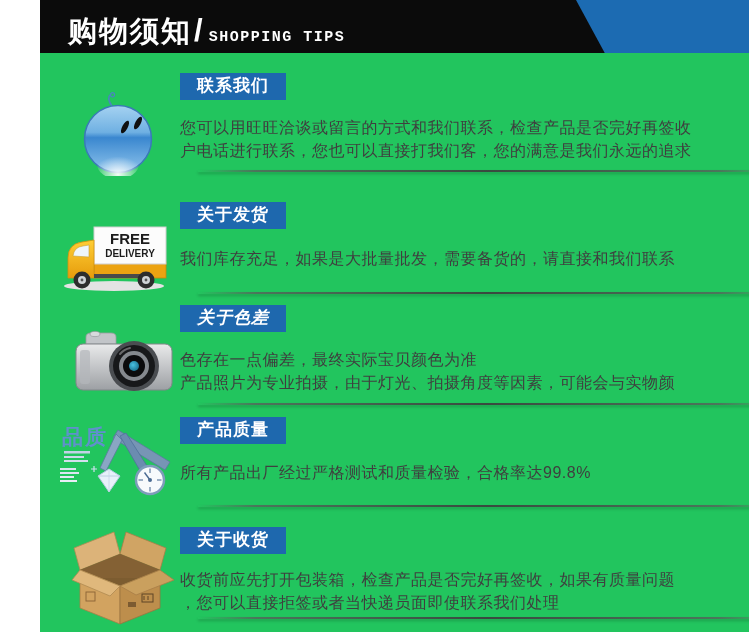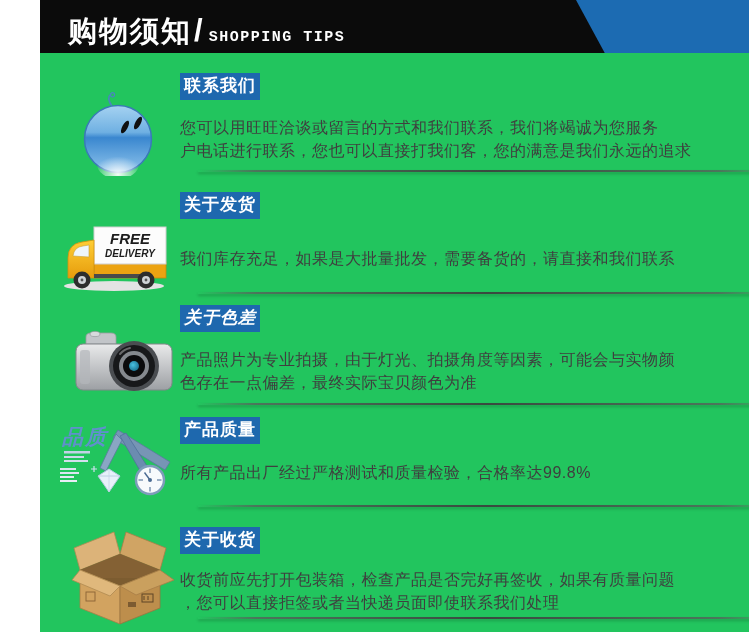--- a/index.html
+++ b/index.html
@@ -17,35 +17,35 @@
   .banner-titles{
     position:absolute;left:28px;top:0;height:53px;display:flex;align-items:baseline;
     padding-top:15px;box-sizing:border-box;color:#ffffff;white-space:nowrap;
   }
   .title-zh{font-size:29px;font-weight:bold;letter-spacing:2px;line-height:1;}
   .title-slash{font-size:31px;font-weight:bold;margin:0 6px 0 2px;line-height:1;}
   .title-en{font-size:15px;font-weight:bold;letter-spacing:1.5px;line-height:1;font-family:Liberation Mono, monospace;}
   
   .chip{
     position:absolute;left:140px;display:inline-block;background:#1e68ae;color:#ffffff;
-    font-size:17px;font-weight:bold;padding:4px 4px;letter-spacing:1px;line-height:1.1;
+    font-size:17px;font-weight:bold;padding:4px 17px;letter-spacing:1px;line-height:1.1;
   }
   
   .sec-text{
     position:absolute;left:140px;width:545px;color:#3f3f3f;font-size:16px;
     line-height:23px;letter-spacing:0.5px;
   }
   .sec-text div{white-space:nowrap;}
   
   .divider{
     position:absolute;left:158px;width:578px;height:2px;
     background:linear-gradient(to right,rgba(120,120,120,0) 0%,rgba(90,90,90,.75) 10%,rgba(60,60,60,.9) 50%,rgba(90,90,90,.75) 90%,rgba(120,120,120,0) 100%);
     box-shadow:0 2px 3px rgba(0,0,0,.22);
   }
-  .icon{position:absolute;font-style:italic;}
+  .icon{position:absolute;}
   svg{display:block;}
 </style>
 </head>
 <body>
 
 <div class="page">
 
   <div class="banner">
     <div class="banner-accent"></div>
     <div class="banner-titles">
@@ -72,21 +72,21 @@
       <path d="M36,14 Q30,6 35,2" fill="none" stroke="#4a86c0" stroke-width="1.6"></path>
       <circle cx="36.5" cy="2.8" r="2.1" fill="none" stroke="#4a86c0" stroke-width="1.2"></circle>
       <circle cx="42" cy="47" r="33.5" fill="url(#wwGrad)" stroke="#3a79b8" stroke-width="1.5"></circle>
       <ellipse cx="42" cy="72" rx="21" ry="15" fill="url(#wwShine)"></ellipse>
       <ellipse cx="49" cy="35" rx="2.7" ry="7" fill="#101010" transform="rotate(28 49 35)"></ellipse>
       <ellipse cx="62" cy="31" rx="2.7" ry="7" fill="#101010" transform="rotate(28 62 31)"></ellipse>
     </svg>
   </div>
   <div class="chip" style="top:73px;">联系我们</div>
   <div class="sec-text" style="top:116px;">
-    <div>您可以用旺旺洽谈或留言的方式和我们联系，我们将竭诚为您服务</div>
+    <div>您可以用旺旺洽谈或留言的方式和我们联系，检查产品是否完好再签收</div>
     <div>户电话进行联系，您也可以直接打我们客，您的满意是我们永远的追求</div>
   </div>
   <div class="divider" style="top:170px;"></div>
 
   <div class="icon" style="left:14px;top:218px;">
     <svg width="118" height="76" viewBox="0 0 118 76">
       <defs>
         <linearGradient id="cabGrad" x1="0" y1="0" x2="0" y2="1">
           <stop offset="0" stop-color="#ffce35"></stop>
           <stop offset="1" stop-color="#e69c0c"></stop>
@@ -101,21 +101,21 @@
       <path d="M19,38 Q20,29 29,28 L35,27 L35,39 Z" fill="#eef6fb" stroke="#c8a33a" stroke-width="0.6"></path>
       <rect x="40" y="56" width="52" height="4" fill="#4a4a4a"></rect>
       <circle cx="28" cy="62" r="8.5" fill="#2d2d2d"></circle>
         <circle cx="28" cy="62" r="4" fill="#cfd3d6"></circle>
         <circle cx="28" cy="62" r="1.4" fill="#555555"></circle>
       <circle cx="92" cy="62" r="8.5" fill="#2d2d2d"></circle>
         <circle cx="92" cy="62" r="4" fill="#cfd3d6"></circle>
         <circle cx="92" cy="62" r="1.4" fill="#555555"></circle>
     </svg>
   </div>
-  <div class="chip" style="top:192px;">关于发货</div>
+  <div class="chip" style="top:202px;">关于发货</div>
   <div class="sec-text" style="top:247px;">
     <div>我们库存充足，如果是大批量批发，需要备货的，请直接和我们联系</div>
   </div>
   <div class="divider" style="top:292px;"></div>
 
   <div class="icon" style="left:30px;top:326px;">
     <svg width="108" height="76" viewBox="0 0 108 76">
       <defs>
         <linearGradient id="camGrad" x1="0" y1="0" x2="0" y2="1">
           <stop offset="0" stop-color="#e9eaeb"></stop>
@@ -133,22 +133,22 @@
       <circle cx="64" cy="40" r="25" fill="#4a4d51"></circle>
       <circle cx="64" cy="40" r="21" fill="#17181a"></circle>
       <circle cx="64" cy="40" r="15" fill="#85898e"></circle>
       <circle cx="64" cy="40" r="11" fill="#0b0b0c"></circle>
       <circle cx="64" cy="40" r="5" fill="url(#lensGlass)"></circle>
       <path d="M50,28 a19,19 0 0 1 10,-6" fill="none" stroke="#ffffff" stroke-width="2" opacity="0.35" stroke-linecap="round"></path>
     </svg>
   </div>
   <div class="chip" style="top:305px;font-style:italic;">关于色差</div>
   <div class="sec-text" style="top:348px;">
+    <div>色存在一点偏差，最终实际宝贝颜色为准</div>
     <div>产品照片为专业拍摄，由于灯光、拍摄角度等因素，可能会与实物颜</div>
-    <div>色存在一点偏差，最终实际宝贝颜色为准</div>
   </div>
   <div class="divider" style="top:403px;"></div>
 
   <div class="icon" style="left:6px;top:418px;">
     <svg width="134" height="90" viewBox="0 0 134 90">
       <text x="16" y="26" font-size="21" font-weight="bold" fill="#6090cc" letter-spacing="2">品质</text>
       <rect x="18" y="33" width="26" height="2.5" fill="#c3d2e6"></rect>
       <rect x="18" y="38" width="20" height="2" fill="#ccd9ea"></rect>
       <rect x="18" y="42" width="24" height="2" fill="#d4dfee"></rect>
       <rect x="14" y="50" width="16" height="2" fill="#dbe5f1"></rect>

